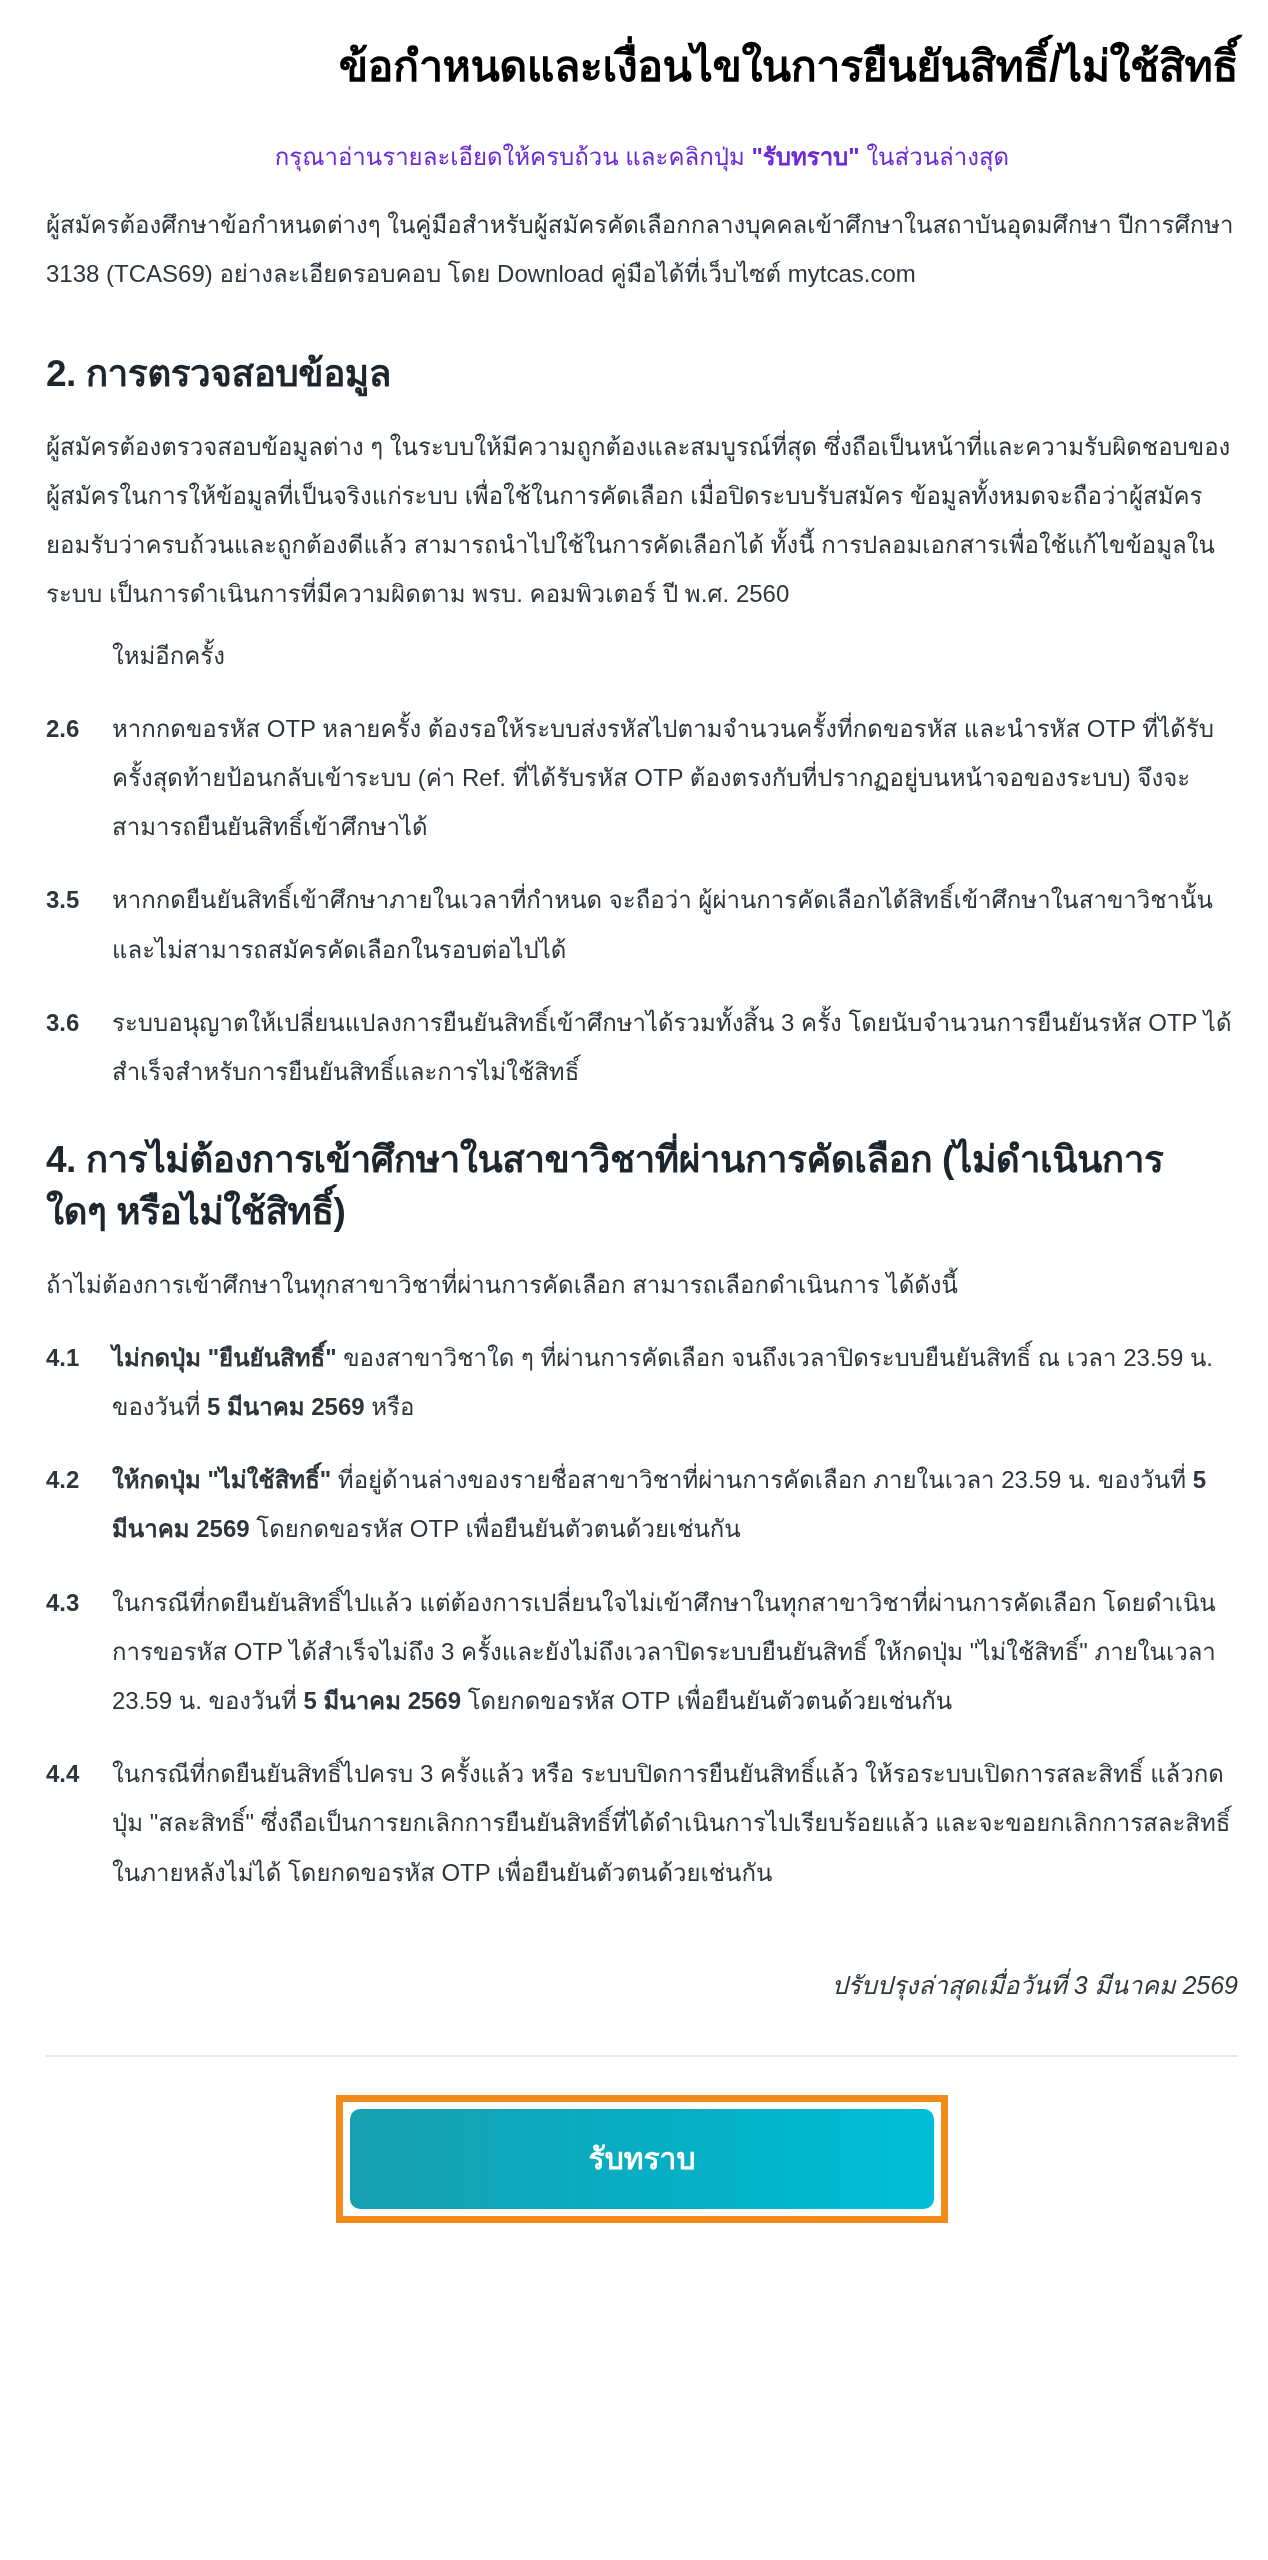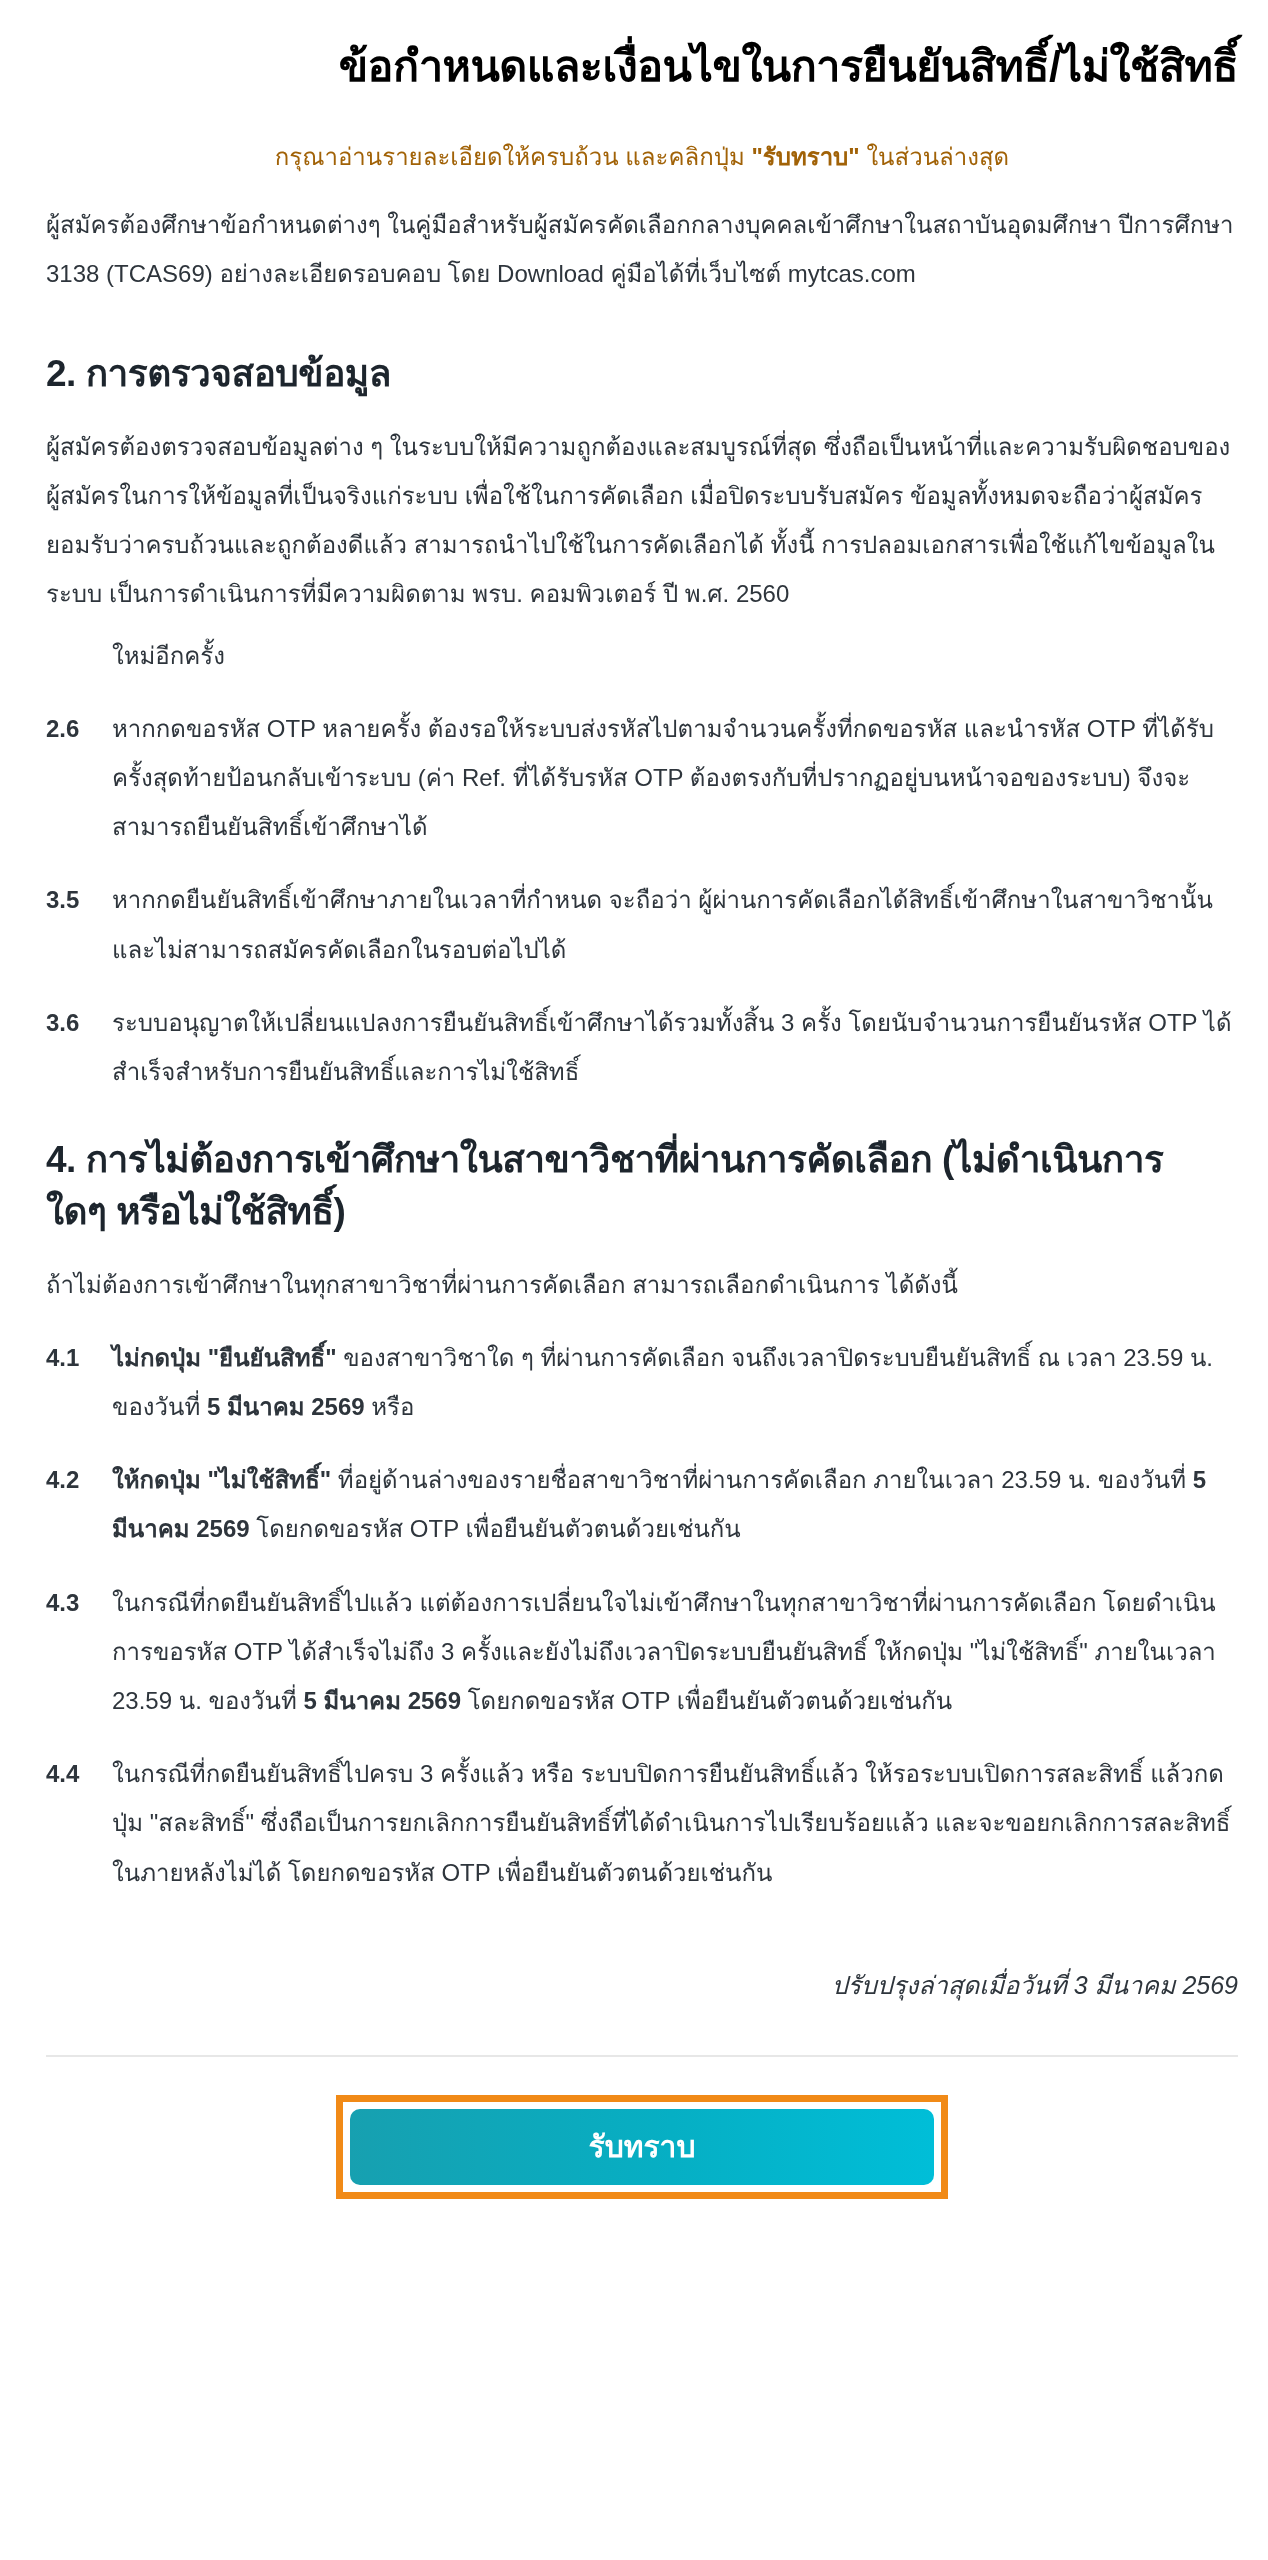--- a/index.html
+++ b/index.html
@@ -24,21 +24,21 @@
     text-align: right;
     line-height: 1.5;
     margin: 16px 0 0 0;
     letter-spacing: -0.5px;
   }
   p.subtitle {
     margin: 36px 0 0 0;
     text-align: center;
     font-size: 24px;
     line-height: 1.8;
-    color: #a16207;
+    color: #6d28d9;
   }
   p.subtitle b { font-weight: 700; }
   h2.section-heading {
     font-size: 37px;
     font-weight: 700;
     color: #1d252d;
     line-height: 1.4;
     margin: 50px 0 0 0;
     letter-spacing: -0.5px;
   }
@@ -86,21 +86,21 @@
     margin-top: 38px;
   }
   .highlight-box {
     border: 7px solid #F18A17;
     padding: 7px;
     background: #ffffff;
   }
   .ack-btn {
     display: block;
     width: 584px;
-    height: 76px;
+    height: 100px;
     border: 0;
     border-radius: 10px;
     background: linear-gradient(90deg, #17A0B0 0%, #06AFC4 55%, #00BED8 100%);
     color: #ffffff;
     font-size: 30px;
     font-weight: 700;
     font-family: inherit;
     cursor: pointer;
   }
 </style>

